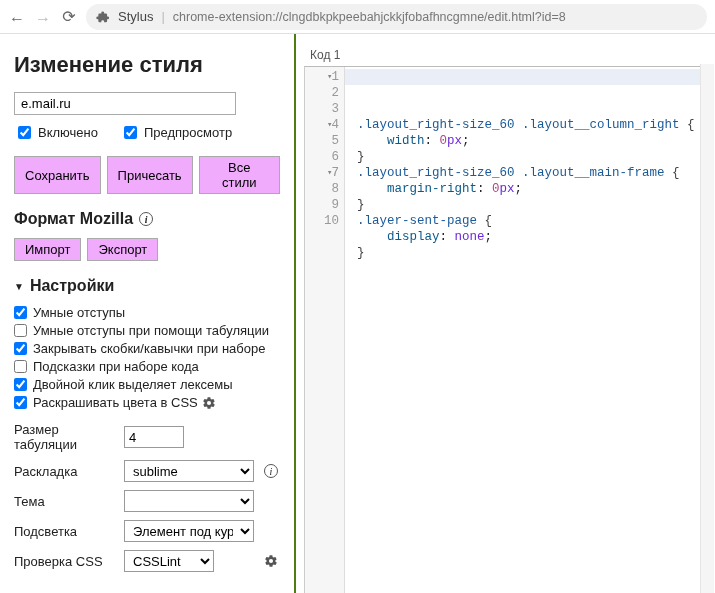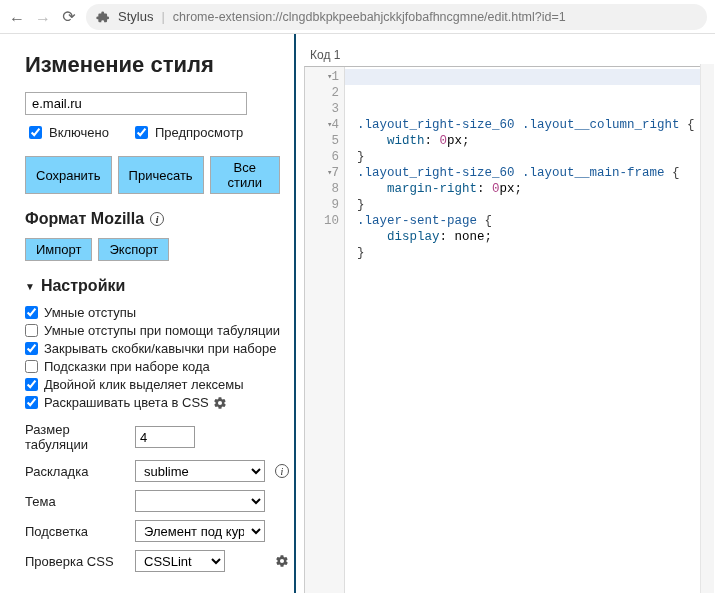--- a/index.html
+++ b/index.html
@@ -47,42 +47,42 @@
     display:inline-block;
   }
   .ext-name { color:#444; }
   .url-text { color:#777; font-size:12.5px; white-space:nowrap; overflow:hidden; }
   .main {
     display: flex;
     height: calc(100% - 34px);
   }
   .left {
     width: 296px;
-    border-right: 2px solid #0c4a6e;
-    padding: 12px 14px 10px 25px;
+    border-right: 2px solid #4d7c0f;
+    padding: 12px 14px 10px 14px;
     overflow-y: auto;
   }
   .left h1 {
     font-size: 22px;
     margin: 6px 0 14px 0;
     font-weight: bold;
   }
   .domain-input {
     width: 222px;
     padding: 3px 6px;
     border: 1px solid #aaa;
     font-size: 13px;
     margin-bottom: 8px;
     display:block;
   }
   .chk-row { margin-bottom: 4px; display:flex; gap:22px; }
   .chk-row label, .opt-row label { display:flex; align-items:center; gap:4px; font-size:13px; cursor:pointer;}
   .btn-row { margin: 14px 0; display:flex; gap:6px; }
   button.std {
-    background: #7dd3fc;
+    background: #f0abfc;
     border: 1px solid #aaa;
     padding: 3px 10px;
     font-size: 13px;
     cursor: pointer;
     font-family: inherit;
   }
   .section-h {
     font-size: 16px;
     font-weight: bold;
     margin: 16px 0 10px 0;
@@ -176,21 +176,21 @@
   .code .line { height:16px; }
   .hl-line {
     position:absolute;
     top:2px; left:0; right:0; height:16px;
     background:#e9eef7;
     z-index:0;
   }
   .code .line > span { position:relative; z-index:1;}
   .sel { color:#1a5a99; }
   .num { color:#b04488; }
-  .kw { color:#000000; }
+  .kw { color:#6d28d9; }
   .br { color:#444; }
   .prop { color:#0b5a8a;text-align:right; }
   .scrollbar {
     position:absolute;
     right:1px; top:30px; bottom:0;
     width:14px;
     background:#f5f5f5;
     border-left:1px solid #e5e5e5;
   }
 </style>
@@ -202,21 +202,21 @@
   <span class="nav-icon disabled">→</span>
   <span class="nav-icon">⟳</span>
   <div class="url-bar">
     <span class="puzzle">
       <svg viewBox="0 0 24 24" width="14" height="14" fill="#666">
           <path d="M20 11h-1V8a2 2 0 0 0-2-2h-3V5a2.5 2.5 0 1 0-5 0v1H6a2 2 0 0 0-2 2v3H3a2.5 2.5 0 1 0 0 5h1v3a2 2 0 0 0 2 2h3v-1a2.5 2.5 0 1 1 5 0v1h3a2 2 0 0 0 2-2v-3h1a2.5 2.5 0 1 0 0-5z"></path>
         </svg>
     </span>
     <span class="ext-name">Stylus</span>
     <span class="sep">|</span>
-    <span class="url-text">chrome-extension://clngdbkpkpeebahjckkjfobafhncgmne/edit.html?id=1</span>
+    <span class="url-text">chrome-extension://clngdbkpkpeebahjckkjfobafhncgmne/edit.html?id=8</span>
   </div>
 </div>
 
 <div class="main">
   <div class="left">
     <h1>Изменение стиля</h1>
     <input class="domain-input" type="text" value="e.mail.ru" style="">
     <div class="chk-row">
       <label>
           <input type="checkbox" checked="" style=""> 

